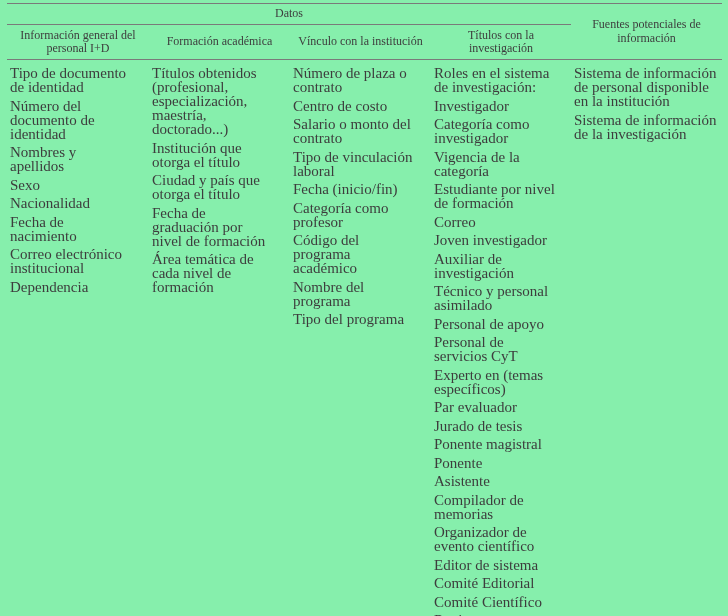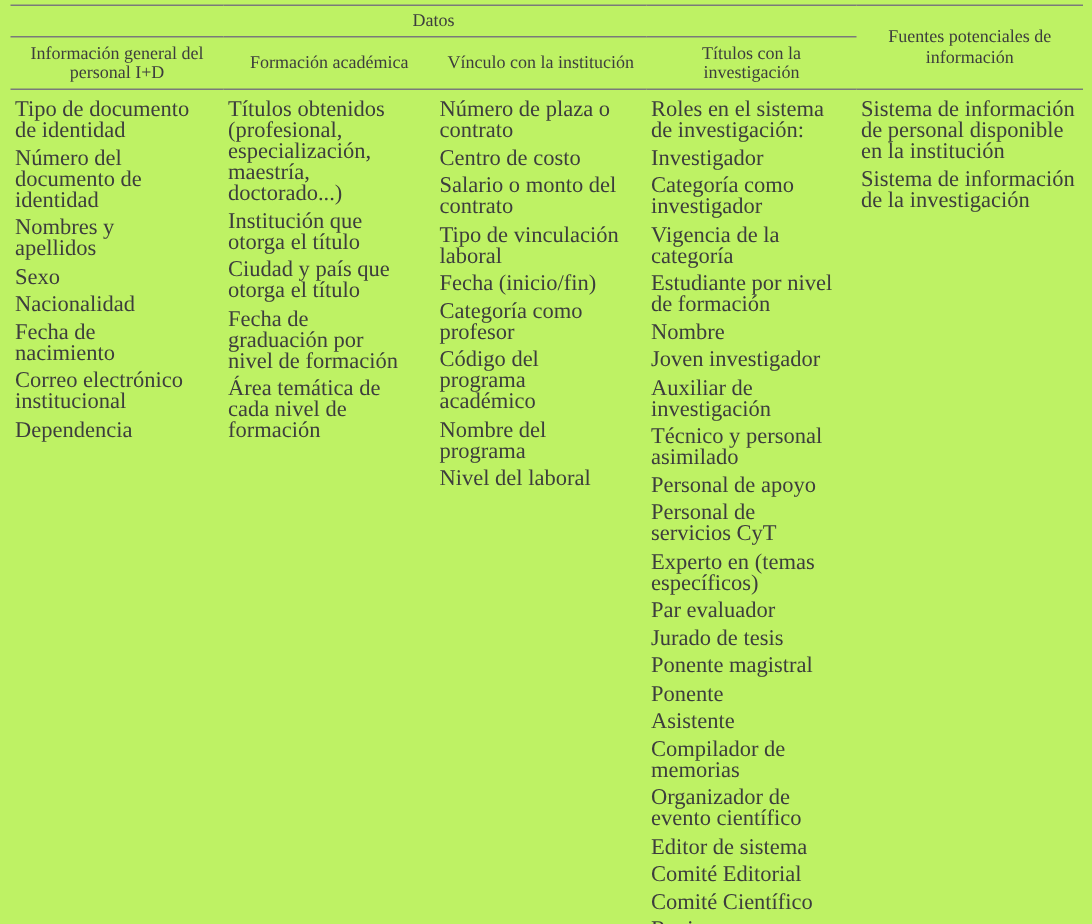--- a/index.html
+++ b/index.html
@@ -4,21 +4,21 @@
 <style>
   html, body {
     margin: 0;
     padding: 0;
     background: #fcfcfb;
   }
   .page {
     position: relative;
     width: 728px;
     height: 616px;
-    background: #bef264;
+    background: #86efac;
     box-sizing: border-box;
     padding: 3px 6px 0 7px;
     font-family: "Liberation Serif", "DejaVu Serif", serif;
     color: #3d3d3d;
     overflow: hidden;
   }
   table.data-table {
     width: 715px;
     border-collapse: collapse;
     table-layout: fixed;
@@ -110,29 +110,29 @@
           </td>
         <td class="cell">
             <p class="item">Número de plaza o contrato</p>
             <p class="item">Centro de costo</p>
             <p class="item">Salario o monto del contrato</p>
             <p class="item">Tipo de vinculación laboral</p>
             <p class="item">Fecha (inicio/fin)</p>
             <p class="item">Categoría como profesor</p>
             <p class="item">Código del programa académico</p>
             <p class="item">Nombre del programa</p>
-            <p class="item">Nivel del laboral</p>
+            <p class="item">Tipo del programa</p>
           </td>
         <td class="cell">
             <p class="item">Roles en el sistema de investigación:</p>
             <p class="item">Investigador</p>
             <p class="item">Categoría como investigador</p>
             <p class="item">Vigencia de la categoría</p>
             <p class="item">Estudiante por nivel de formación</p>
-            <p class="item">Nombre</p>
+            <p class="item">Correo</p>
             <p class="item">Joven investigador</p>
             <p class="item">Auxiliar de investigación</p>
             <p class="item">Técnico y personal asimilado</p>
             <p class="item">Personal de apoyo</p>
             <p class="item">Personal de servicios CyT</p>
             <p class="item">Experto en (temas específicos)</p>
             <p class="item">Par evaluador</p>
             <p class="item">Jurado de tesis</p>
             <p class="item">Ponente magistral</p>
             <p class="item">Ponente</p>

